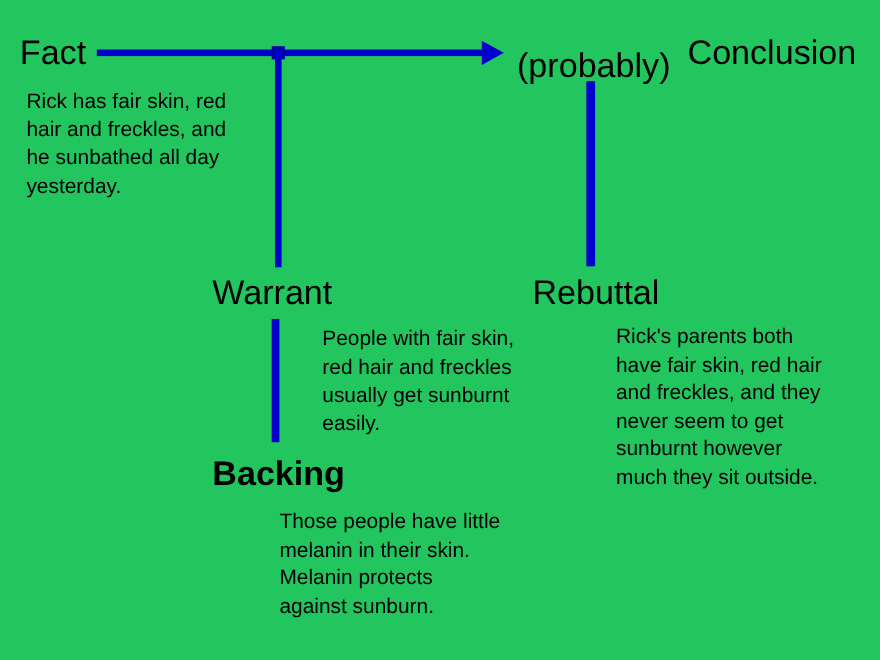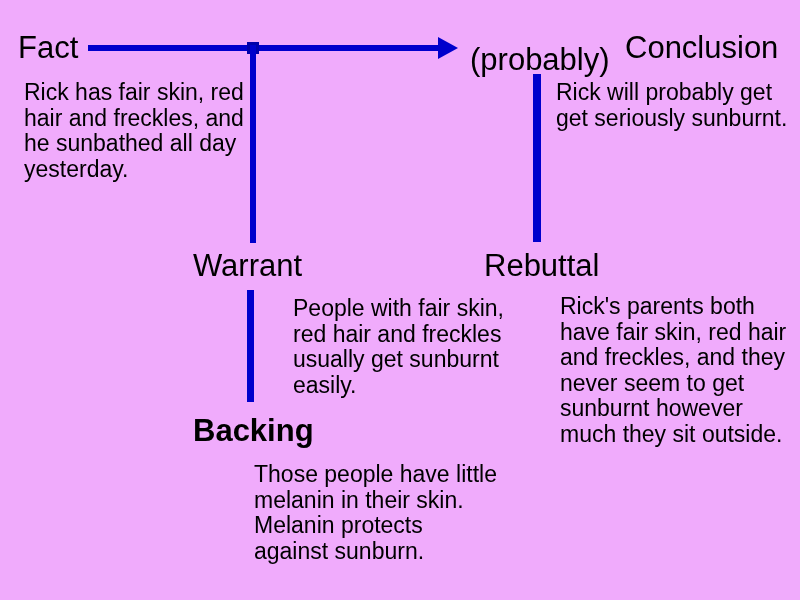--- a/index.html
+++ b/index.html
@@ -9,21 +9,21 @@
     background: #ffffff;
   }
   body {
     font-family: "Liberation Sans", sans-serif;
     color: #000000;
   }
   #canvas {
     position: relative;
     width: 800px;
     height: 600px;
-    background: #f0abfc;
+    background: #22c55e;
     overflow: hidden;
   }
 
   
   .conn {
     position: absolute;
     background: #0000cc;
   }
   .h-line {
     height: 6px;
@@ -54,21 +54,21 @@
   
   .node-label {
     position: absolute;
     font-size: 31px;
     line-height: 31px;
     white-space: nowrap;
     color: #000000;
   }
   .node-body {
     position: absolute;
-    font-size: 23px;
+    font-size: 19px;
     line-height: 25.5px;
     color: #000000;
     white-space: pre-line;
   }
 </style>
 </head>
 <body>
 
 <div id="canvas">
 
@@ -90,22 +90,20 @@
 
   <div class="node-body" style="left:24px; top:80px; width:250px;">Rick has fair skin, red
 hair and freckles, and
 he sunbathed all day
 yesterday.</div>
 
   <div class="node-label" style="left:470px; top:32px;margin-top:12px;">(probably)</div>
 
   <div class="node-label" style="left:625px; top:32px;">Conclusion</div>
 
-  <div class="node-body" style="left:556px; top:80px; width:240px;">Rick will probably get
-get seriously sunburnt.</div>
 
   <div class="node-label" style="left:193px; top:250px;text-align:right;">Warrant</div>
 
   <div class="node-body" style="left:267px; top:296px; width:230px;margin-left:26px;">People with fair skin,
 red hair and freckles
 usually get sunburnt
 easily.</div>
 
   <div class="node-label" style="left:193px; top:415px;font-weight:bold;">Backing</div>
 

